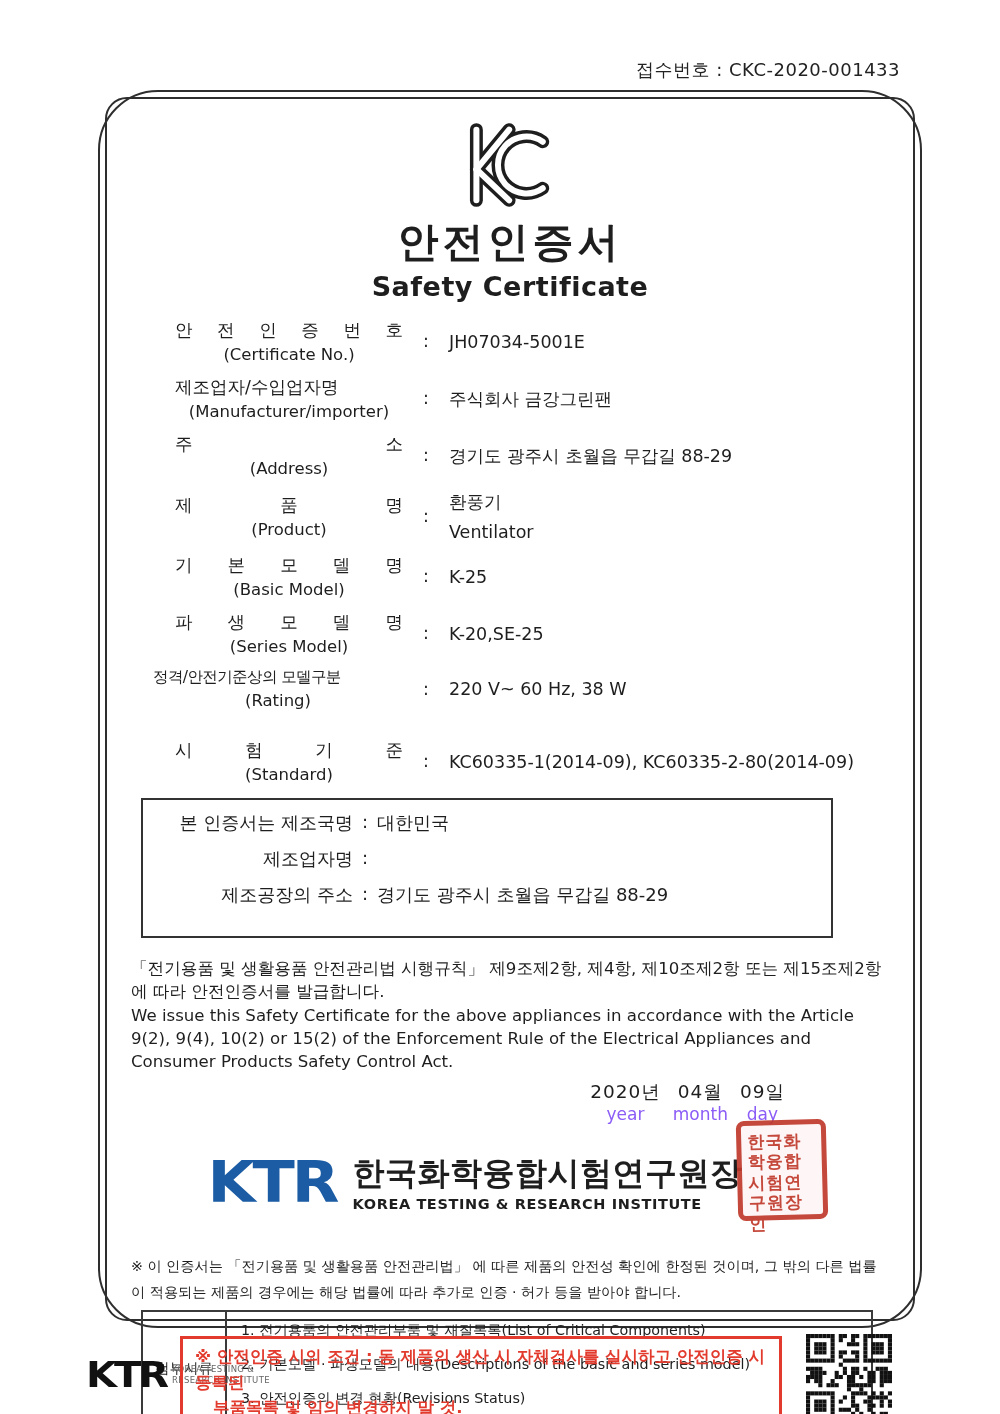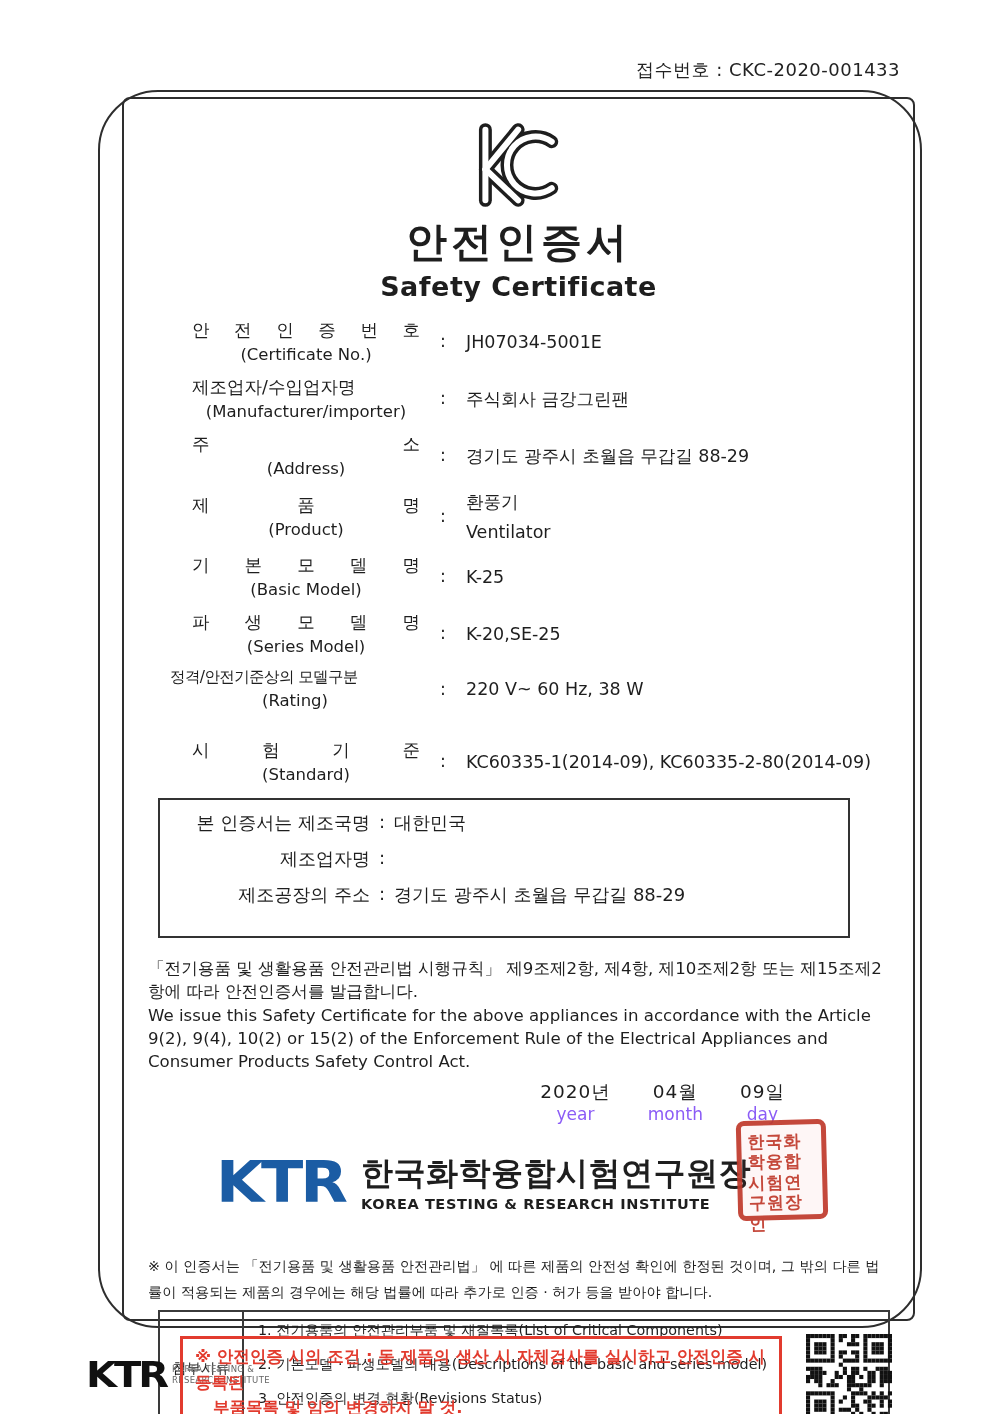--- a/index.html
+++ b/index.html
@@ -15,23 +15,22 @@
     position:absolute; top:58px; right:100px;
     font-size:18px; letter-spacing:.5px; color:#222;
   }
   
   .cert {
     position:absolute; left:98px; top:90px; width:824px; height:1238px;
     border:2.5px solid #2e2e2e; border-radius:60px;
   }
   .cert-inner {
     position:absolute; inset:5px;
-    border:2px solid #2e2e2e; border-radius:8px;
+    border:2px solid #2e2e2e; border-radius:22px;
     padding:14px 40px 0;
-    margin-left:17px;
   }
   .kc-logo { display:block; margin:4px auto 0; }
   .title-ko { text-align:center; font-size:41px; font-weight:bold; letter-spacing:4px; margin-top:2px; }
   .title-en { text-align:center; font-size:27px; font-weight:bold; margin-top:1px; letter-spacing:.5px; }
 
   .fields { margin-top:16px; }
   .frow { display:flex; align-items:center; margin-bottom:11px; }
   .flabel { width:228px; margin-left:28px; }
   .flabel .ko { font-size:17.5px; text-align:justify; text-align-last:justify; }
   .flabel .en { font-size:16.5px; text-align:center; margin-top:3px; }
@@ -46,21 +45,21 @@
     margin:14px 0 0 -6px; width:692px; height:140px;
     border:2px solid #333; padding:11px 12px;
   }
   .obrow { display:grid; grid-template-columns:198px 24px 1fr; font-size:18px; margin-bottom:12px; }
   .oblabel { text-align:right; }
   .obcolon { text-align:center; }
 
   .statement { margin:20px -14px 0 -16px; font-size:16.6px; line-height:1.38; }
   .statement p { margin-bottom:1px; }
 
-  .date-row { margin:6px 88px 0 0; display:flex; justify-content:flex-end; gap:37px; }
+  .date-row { margin:6px 88px 0 0; display:flex; justify-content:flex-end; gap:12px; }
   .dcol { text-align:center; }
   .dcol .dv { font-size:18.5px; letter-spacing:1px; }
   .dcol .dl { font-size:17px; color:#8b5cf6; }
 
   .issuer {
     position:relative; margin-top:8px; height:100px;
     display:flex; justify-content:center; align-items:center; gap:16px; margin-left:-70px;
   }
   .ktr-blue { color:#1b5ca4; font-size:62px; font-weight:bold; letter-spacing:-3px; transform:scaleY(.92); }
   .issuer-names .ko { font-size:32px; font-weight:bold; letter-spacing:.5px; }

